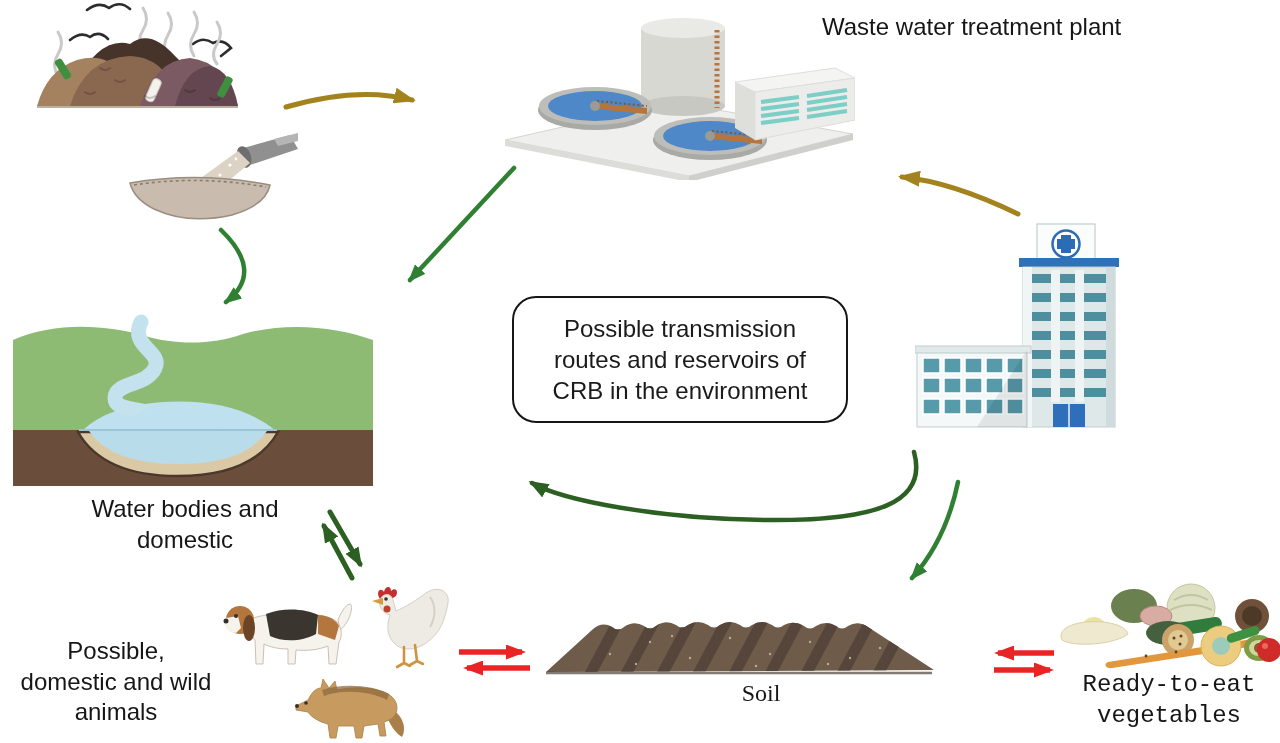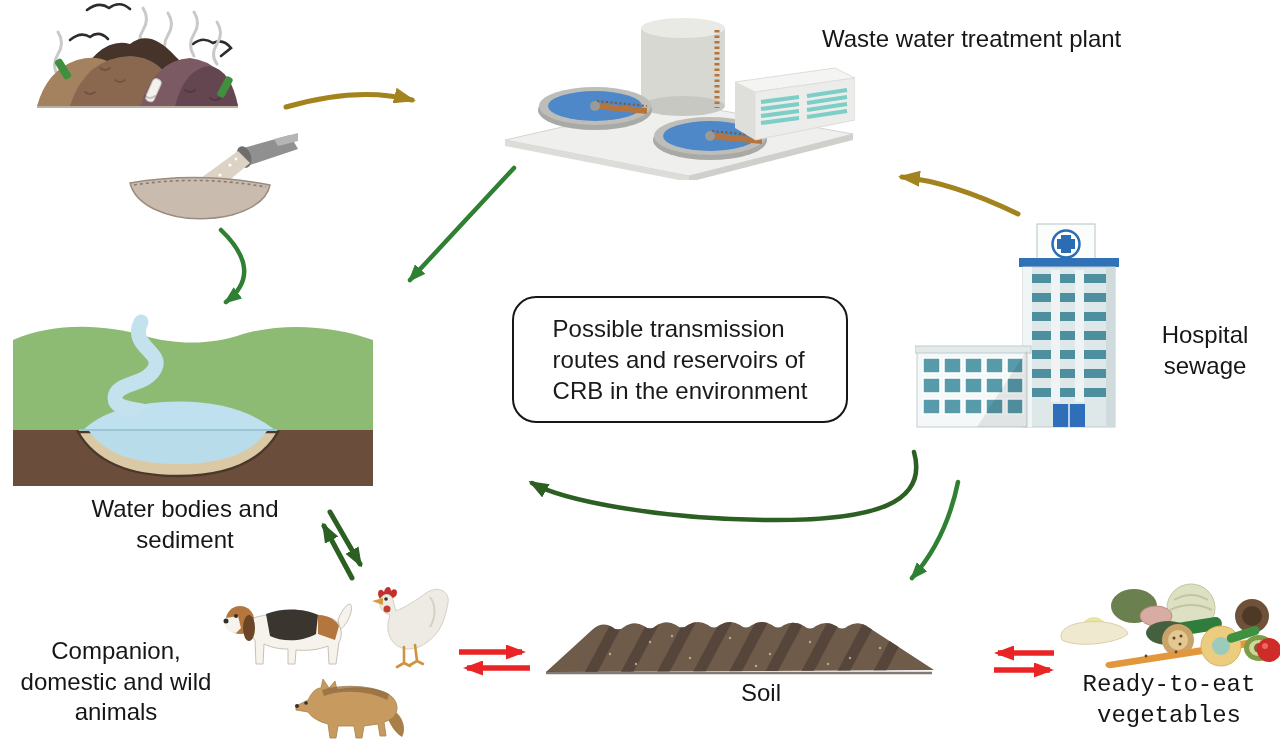--- a/index.html
+++ b/index.html
@@ -4,21 +4,21 @@
 <style>
   html,body{margin:0;padding:0;background:#fff;}
   .canvas{position:relative;width:1280px;height:743px;background:#ffffff;
           font-family:"Liberation Sans", sans-serif;overflow:hidden;color:#1a1a1a;}
   .abs{position:absolute;}
   .label{position:absolute;font-size:24px;line-height:1.28;color:#161616;
          white-space:pre-line;}
   .center{text-align:center;}
   .center-box{position:absolute;left:512px;top:296px;width:336px;height:127px;
          border:2.5px solid #161616;border-radius:24px;box-sizing:border-box;
-         display:flex;align-items:center;justify-content:center;text-align:left;
+         display:flex;align-items:center;justify-content:center;text-align:center;
          font-size:24px;line-height:1.3;white-space:pre-line;background:#fff;}
   svg{display:block;}
 </style>
 </head>
 <body>
 
 <div class="canvas">
 
   <svg class="abs" style="left:0;top:0" width="1280" height="743">
     <defs>
@@ -318,30 +318,28 @@
     <circle cx="203" cy="70" r="5" fill="#8a5a34"></circle>
     <circle cx="213" cy="72" r="12" fill="#cf2b28"></circle>
     <circle cx="209" cy="68" r="3" fill="#e66a60"></circle>
   </svg>
 
   <div class="center-box">Possible transmission
 routes and reservoirs of
 CRB in the environment</div>
 
 
-  <div class="label" style="left:822px;top:24px;width:350px;">Waste water treatment plant</div>
-
-  <div class="label center" style="left:1146px;top:320px;width:118px;">Hospital
-sewage</div>
+  <div class="label" style="left:822px;top:12px;width:350px;">Waste water treatment plant</div>
+
 
   <div class="label center" style="left:40px;top:494px;width:290px;">Water bodies and
-sediment</div>
-
-  <div class="label center" style="left:0px;top:636px;width:232px;">Companion,
+domestic</div>
+
+  <div class="label center" style="left:0px;top:636px;width:232px;">Possible,
 domestic and wild
 animals</div>
 
-  <div class="label center" style="left:700px;top:678px;width:122px;">Soil</div>
+  <div class="label center" style="left:700px;top:678px;width:122px;font-family:Liberation Serif, serif;">Soil</div>
 
   <div class="label center" style="left:1076px;top:670px;width:186px;font-family:Liberation Mono, monospace;">Ready-to-eat
 vegetables</div>
 
 </div>
 
 </body></html>

